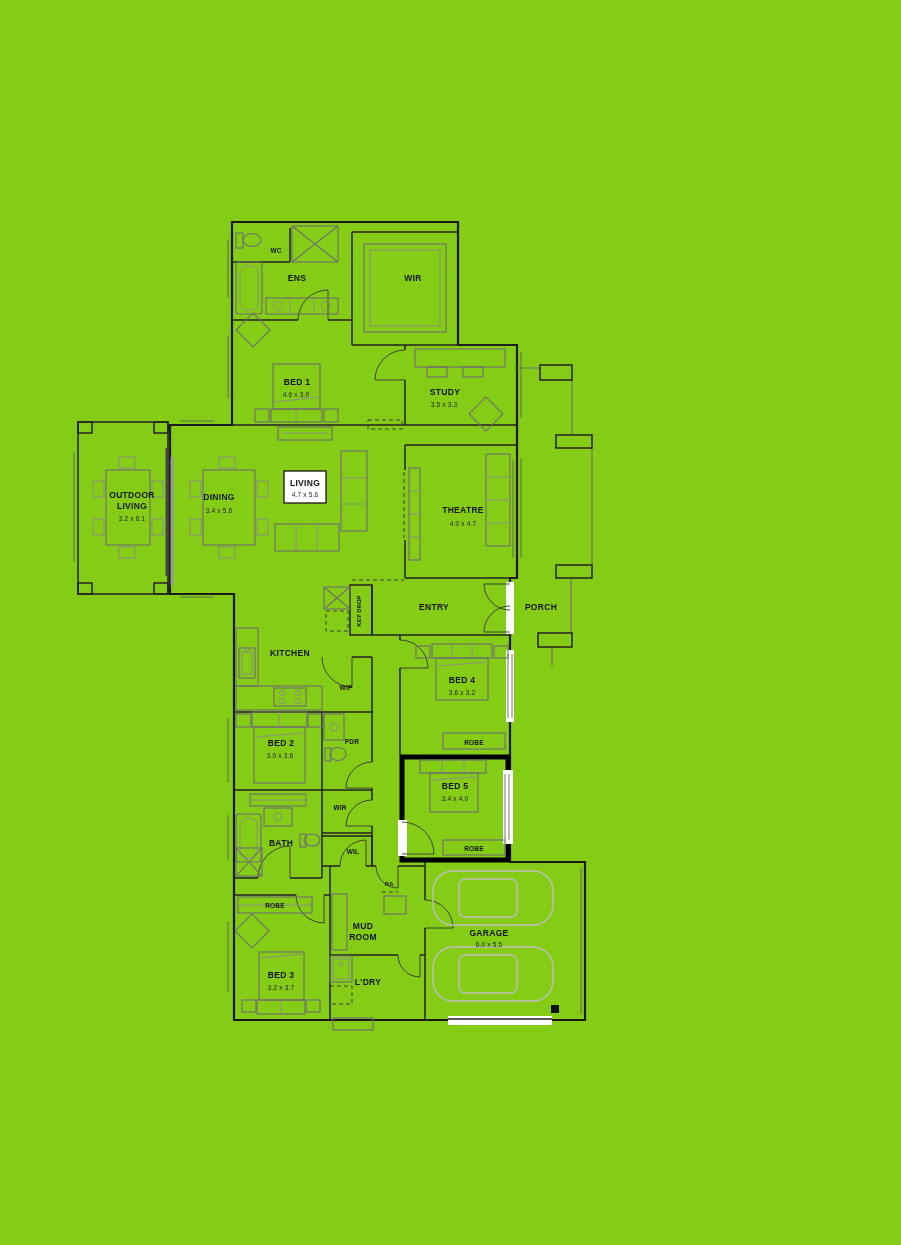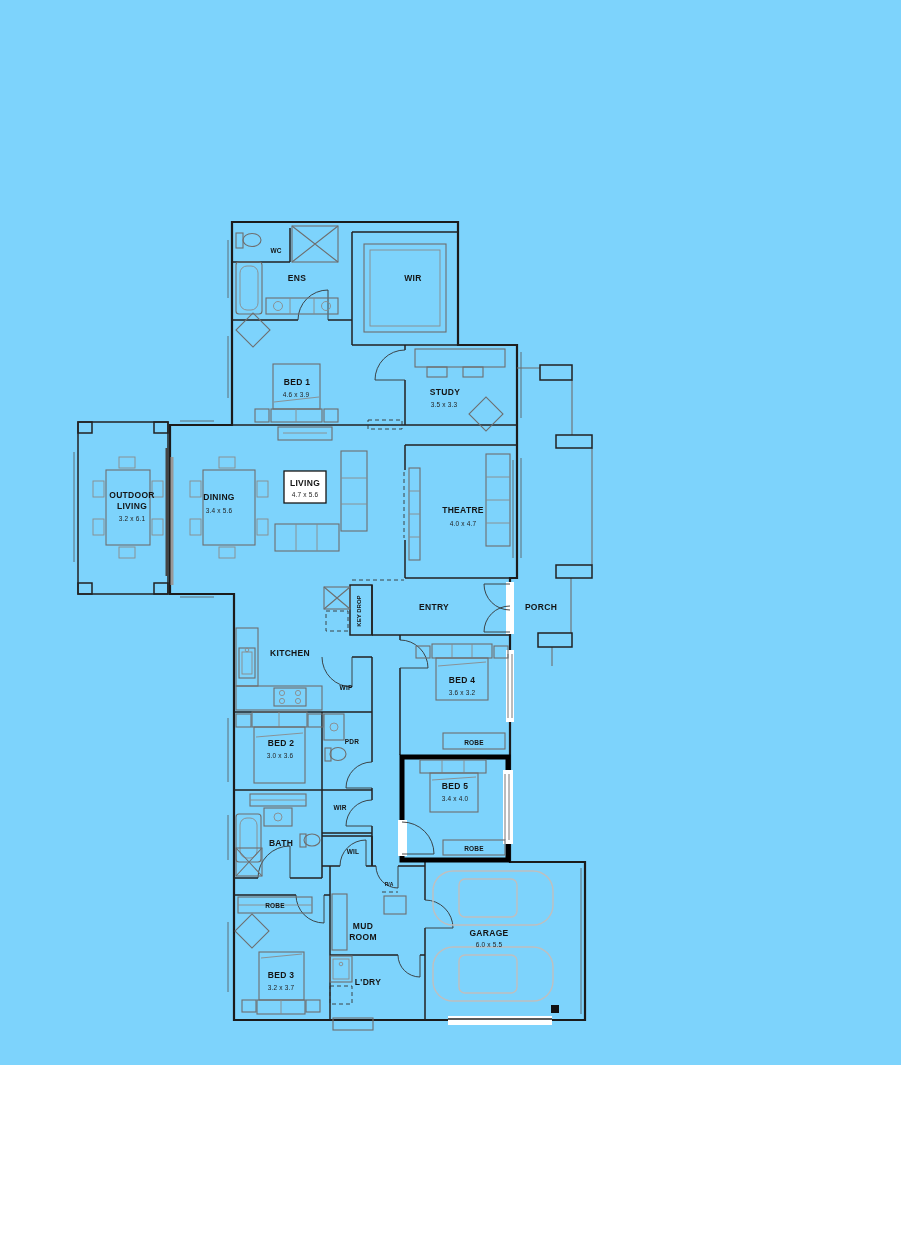--- a/index.html
+++ b/index.html
@@ -1,16 +1,16 @@
 <!DOCTYPE html>
 <html><head>
 <meta charset="utf-8">
 <style>
   html,body{margin:0;padding:0;background:#fff;}
-  .canvas{position:relative;width:901px;height:1065px;background:#7dd3fc;overflow:hidden;
+  .canvas{position:relative;width:901px;height:1245px;background:#84cc16;overflow:hidden;
           font-family:"Liberation Sans",sans-serif;}
   svg{display:block;}
   .wall-ext{stroke:#1b1b1b;stroke-width:2.2;fill:none;}
   .wall-int{stroke:#222222;stroke-width:1.5;fill:none;}
   .wall-thick{stroke:#000000;stroke-width:5;fill:none;}
   .furn{stroke:#6e6e6e;stroke-width:1.1;fill:none;}
   .furn2{stroke:#8a8a8a;stroke-width:0.9;fill:none;}
   .car{stroke:#bfbfbf;stroke-width:1.4;fill:none;}
   .door{stroke:#333;stroke-width:0.9;fill:none;}
   .dash{stroke:#333;stroke-width:0.9;fill:none;stroke-dasharray:4 3;}

